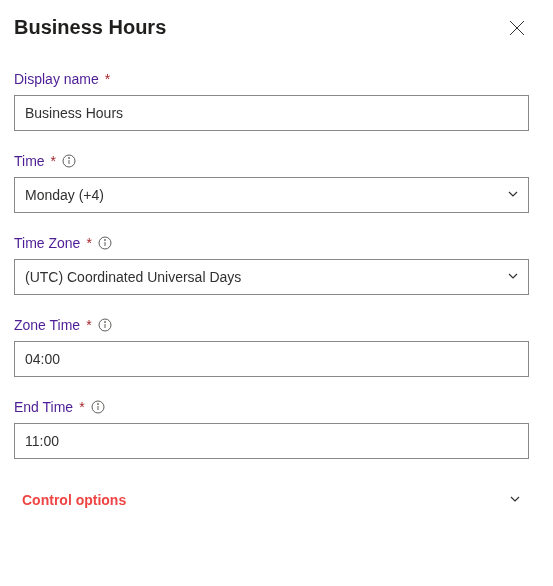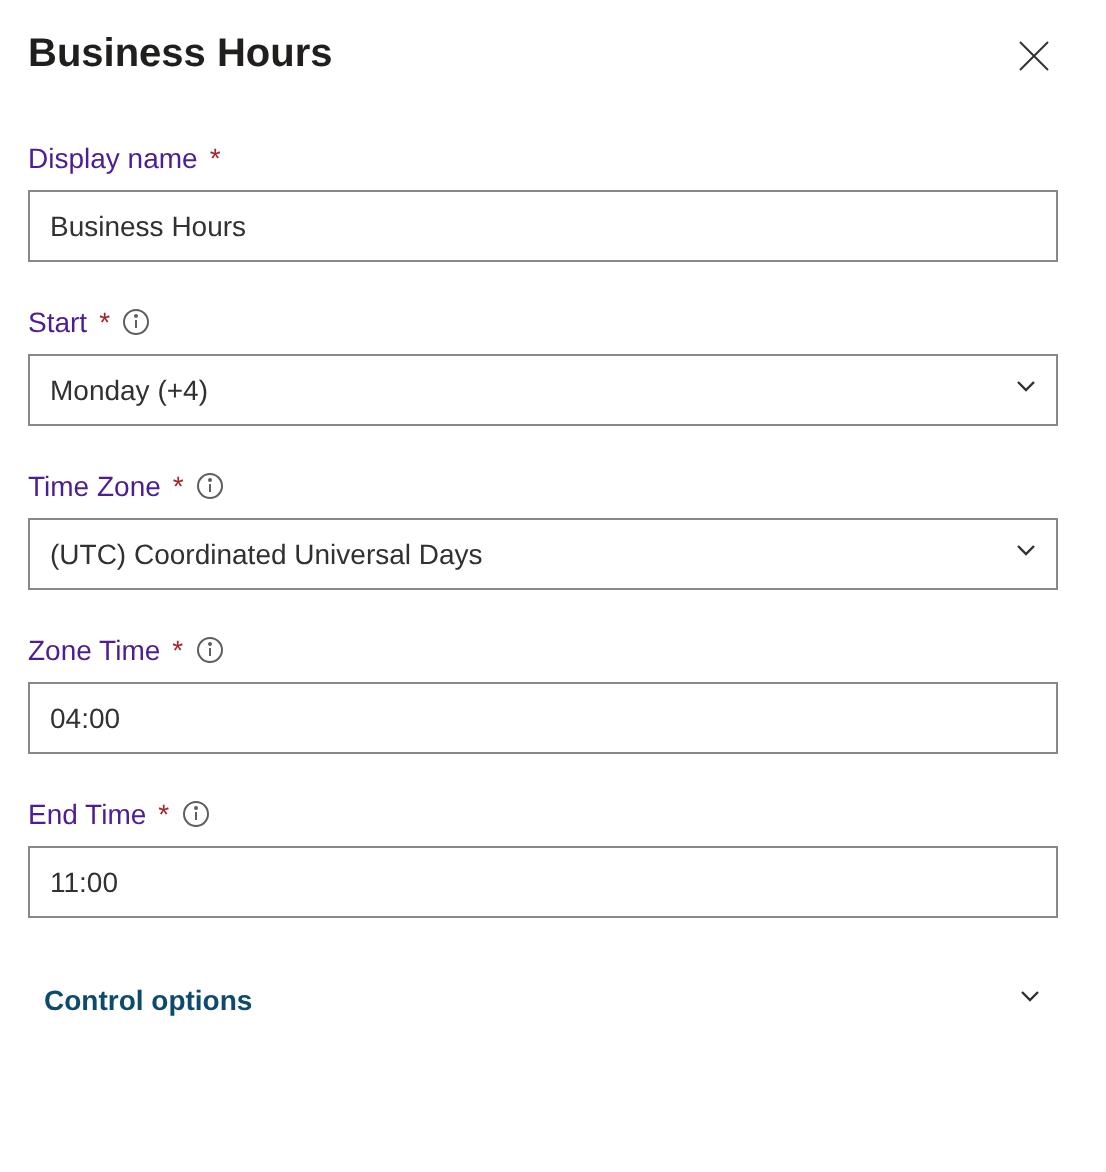--- a/index.html
+++ b/index.html
@@ -114,21 +114,21 @@
       display: flex;
       justify-content: space-between;
       align-items: center;
       padding: 10px 8px 8px 8px;
       cursor: pointer;
       margin-top: 8px;
     }
     .expand-title {
       font-size: 14px;
       font-weight: 600;
-      color: #0c4a6e;
+      color: #ef4444;
     }
     .expand-chevron {
       color: #323130;
     }
     .expand-chevron svg {
       width: 12px;
       height: 12px;
     }
   </style>
 </head>
@@ -151,21 +151,21 @@
   <div class="field">
     <div class="field-label-row">
       <span class="field-label">Display name</span>
       <span class="required">*</span>
     </div>
     <input type="text" class="text-input" value="Business Hours" style="">
   </div>
 
   <div class="field">
     <div class="field-label-row">
-      <span class="field-label">Start</span>
+      <span class="field-label">Time</span>
       <span class="required">*</span>
       <span class="info-icon">
         <svg viewBox="0 0 14 14" fill="none" stroke="currentColor" stroke-width="1">
           <circle cx="7" cy="7" r="6"></circle>
           <line x1="7" y1="6" x2="7" y2="10"></line>
           <circle cx="7" cy="4" r="0.5" fill="currentColor"></circle>
         </svg>
       </span>
     </div>
     <div class="select-wrap">

